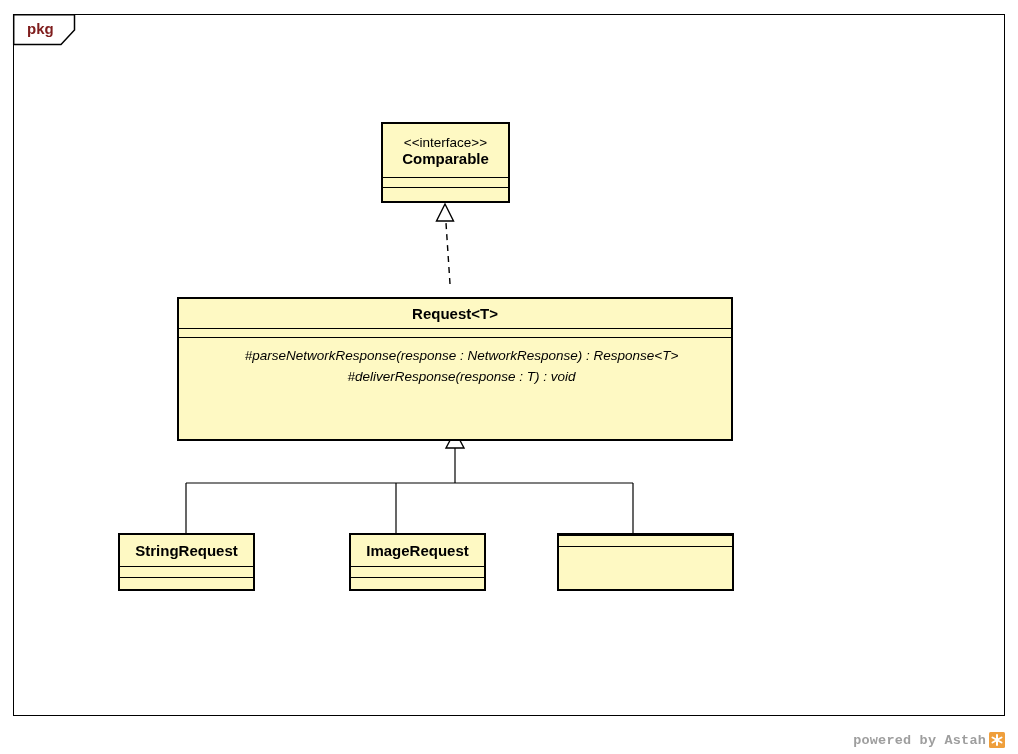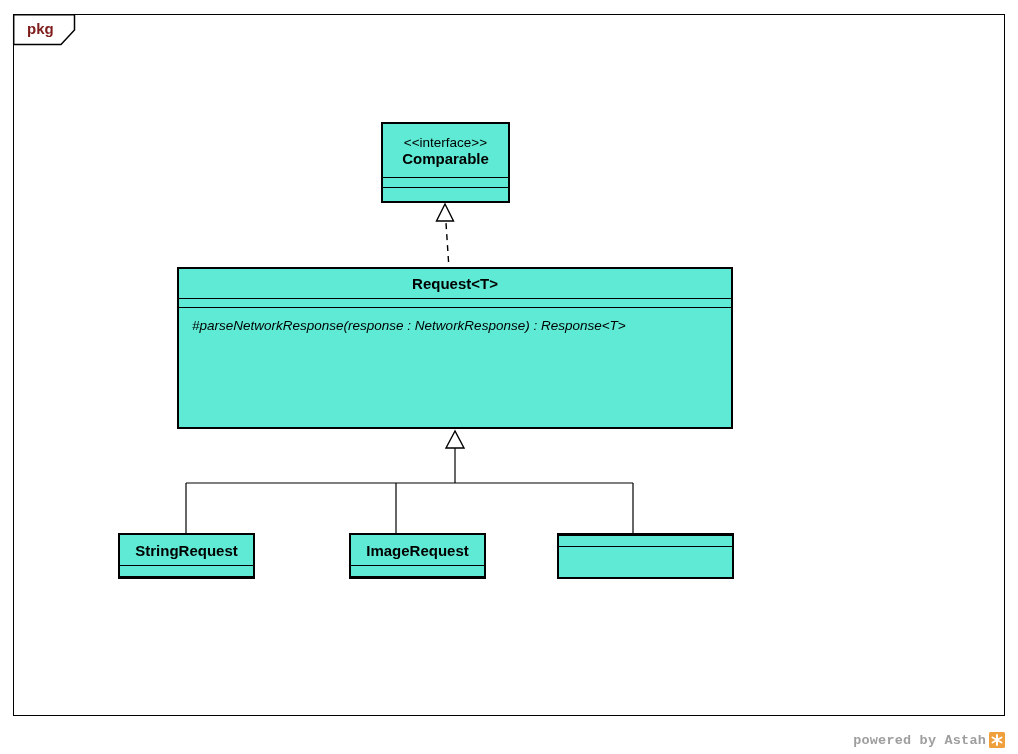--- a/index.html
+++ b/index.html
@@ -11,47 +11,47 @@
   .frame{
     position:absolute;left:13px;top:14px;width:992px;height:702px;
     border:1.5px solid #000;box-sizing:border-box;background:transparent;
   }
   .overlay{position:absolute;left:0;top:0;width:1018px;height:754px;}
   .pkg-label{
     position:absolute;left:27px;top:20px;
     font-size:15px;font-weight:bold;color:#7f1d1d;
   }
   .classbox{
-    position:absolute;background:#5eead4;border:2px solid #000;
+    position:absolute;background:#fef9c3;border:2px solid #000;
     box-sizing:border-box;display:flex;flex-direction:column;
   }
   .classbox .title{
     text-align:center;font-weight:bold;font-size:15px;color:#000;
     display:flex;flex-direction:column;justify-content:center;
   }
   .stereotype{font-weight:normal;font-size:13.5px;}
   .compartment{border-top:1px solid #000;box-sizing:border-box;}
   .methods{padding:7px 0 0 0;}
   .mline{
     font-size:13.5px;color:#000;line-height:21px;height:21px;
     padding-left:13px;white-space:nowrap;
   }
-  .it{font-style:italic;}
+  .it{font-style:italic;text-align:center;}
   
   #box-comparable{left:381px;top:122px;width:129px;height:81px;}
   #box-comparable .title{height:53px;}
   #box-comparable .c1{height:10px;}
   #box-comparable .c2{flex:1;}
   
-  #box-request{left:177px;top:267px;width:556px;height:162px;}
+  #box-request{left:177px;top:297px;width:556px;height:144px;}
   #box-request .title{height:29px;}
   #box-request .c1{height:9px;}
   #box-request .methods{flex:1;}
   
-  .subclass{height:46px;top:533px;}
+  .subclass{height:58px;top:533px;}
   .subclass .title{height:31px;}
   .subclass .c1{height:11px;}
   .subclass .c2{flex:1;}
   #box-string{left:118px;width:137px;}
   #box-image{left:349px;width:137px;}
   #box-json{left:557px;width:177px;}
   
   .watermark{
     position:absolute;right:13px;top:731px;height:18px;
     display:flex;align-items:center;gap:3px;font-family:Liberation Mono, monospace;
@@ -93,20 +93,21 @@
   </div>
   <div class="compartment c1"></div>
   <div class="compartment c2"></div>
 </div>
 
 <div class="classbox" id="box-request">
   <div class="title">Request&lt;T&gt;</div>
   <div class="compartment c1"></div>
   <div class="compartment methods">
     <div class="mline it">#parseNetworkResponse(response : NetworkResponse) : Response&lt;T&gt;</div>
+    <div class="mline it">#deliverResponse(response : T) : void</div>
   </div>
 </div>
 
 <div class="classbox subclass" id="box-string">
   <div class="title">StringRequest</div>
   <div class="compartment c1"></div>
   <div class="compartment c2"></div>
 </div>
 
 <div class="classbox subclass" id="box-image">

